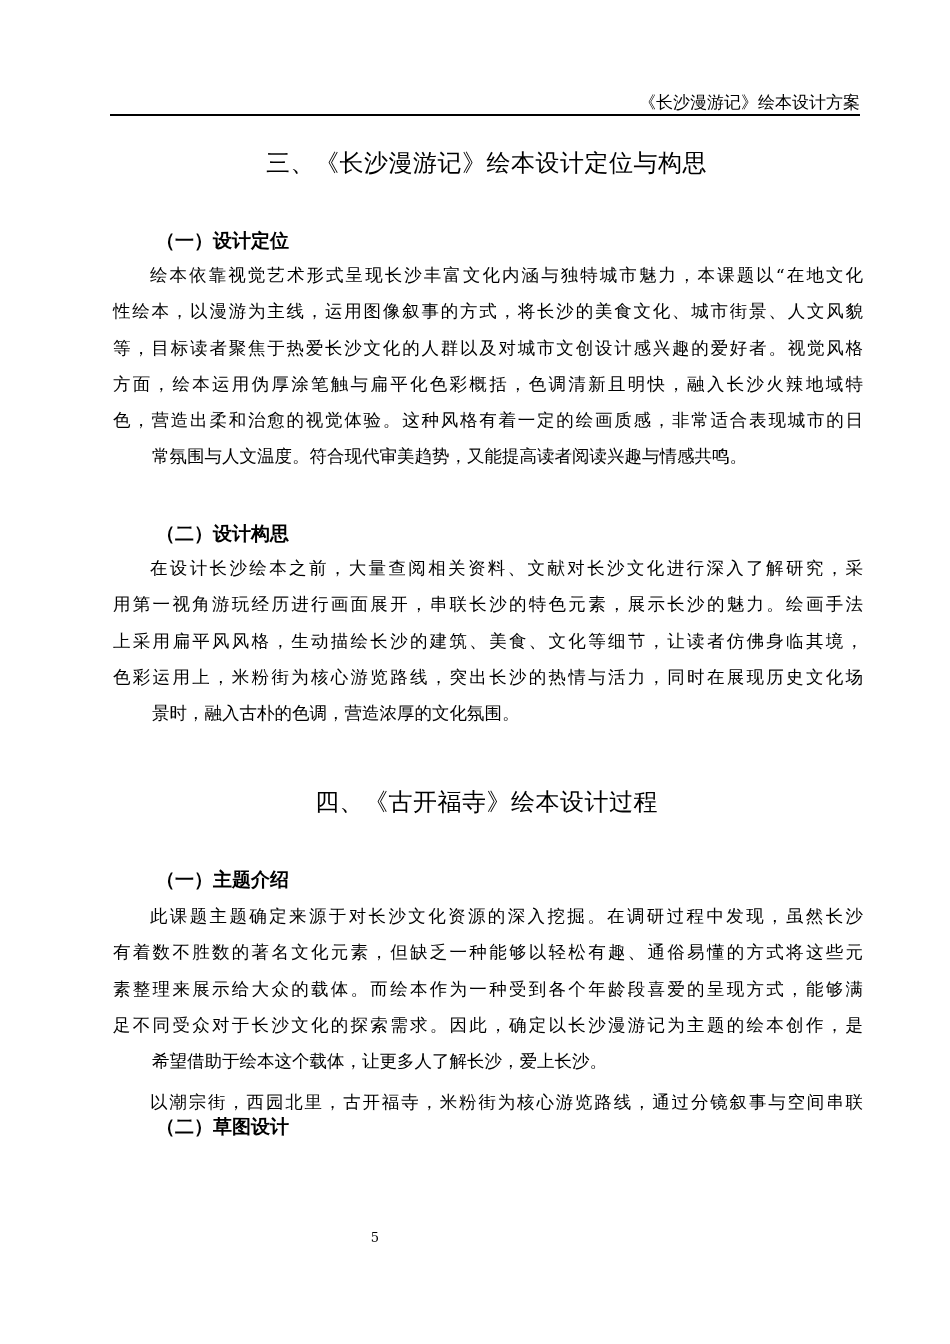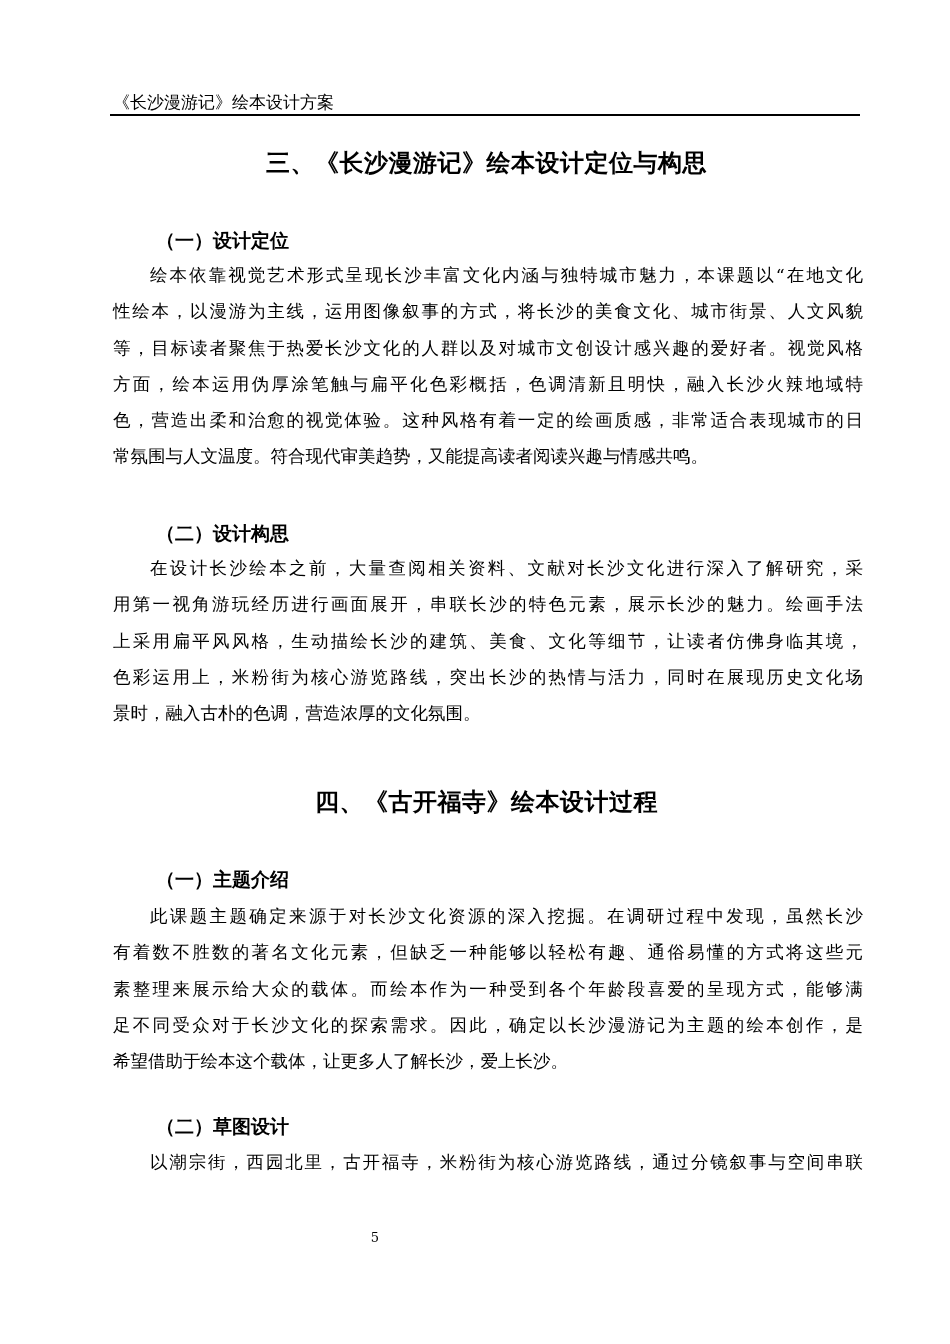--- a/index.html
+++ b/index.html
@@ -13,42 +13,42 @@
       position: relative;
       overflow: hidden;
       color: #000000;
       font-family: "DejaVu Serif", "Liberation Serif", serif;
     }
     .page-header {
       position: absolute;
       left: 113px;
       top: 92px;
       width: 747px;
-      text-align: left;
+      text-align: right;
       font-size: 17px;
       line-height: 20px;
       font-family: "DejaVu Serif", "Liberation Serif", serif;
     }
     .header-rule {
       position: absolute;
       left: 110px;
       top: 114px;
       width: 750px;
       height: 2px;
       background: #000000;
     }
     .chapter-title {
       position: absolute;
       left: 113px;
       width: 747px;
       text-align: center;
       font-family: "DejaVu Sans", "Liberation Sans", sans-serif;
       font-size: 24px;
       line-height: 30px;
-      font-weight: bold;
+      font-weight: normal;
       letter-spacing: 0.5px;
       margin: 0;
     }
     .section-title {
       position: absolute;
       left: 144px;
       font-family: "DejaVu Sans", "Liberation Sans", sans-serif;
       font-size: 19px;
       line-height: 24px;
       font-weight: bold;
@@ -67,20 +67,21 @@
       line-height: 24px;
       white-space: nowrap;
       text-align: justify;
       text-align-last: justify;
     }
     .para .line.indent {
       padding-left: 37px;
     }
     .para .line.last {
       text-align-last: left;
+      margin-left: 39px;
     }
     .page-number {
       position: absolute;
       left: 360px;
       top: 1230px;
       width: 30px;
       text-align: center;
       font-size: 13px;
       line-height: 16px;
       font-family: "DejaVu Serif", "Liberation Serif", serif;
@@ -118,17 +119,17 @@
 <h2 class="section-title" style="top:855px;">（一）主题介绍</h2>
 <div class="para" style="top:904px;">
   <span class="line indent">此课题主题确定来源于对长沙文化资源的深入挖掘。在调研过程中发现，虽然长沙</span>
   <span class="line">有着数不胜数的著名文化元素，但缺乏一种能够以轻松有趣、通俗易懂的方式将这些元</span>
   <span class="line">素整理来展示给大众的载体。而绘本作为一种受到各个年龄段喜爱的呈现方式，能够满</span>
   <span class="line">足不同受众对于长沙文化的探索需求。因此，确定以长沙漫游记为主题的绘本创作，是</span>
   <span class="line last">希望借助于绘本这个载体，让更多人了解长沙，爱上长沙。</span>
 </div>
 
 <h2 class="section-title" style="top:1102px;">（二）草图设计</h2>
-<div class="para" style="top:1150px;">
+<div class="para" style="top:1090px;">
   <span class="line indent">以潮宗街，西园北里，古开福寺，米粉街为核心游览路线，通过分镜叙事与空间串联</span>
 </div>
 
 <div class="page-number">5</div>
 
 </body></html>

